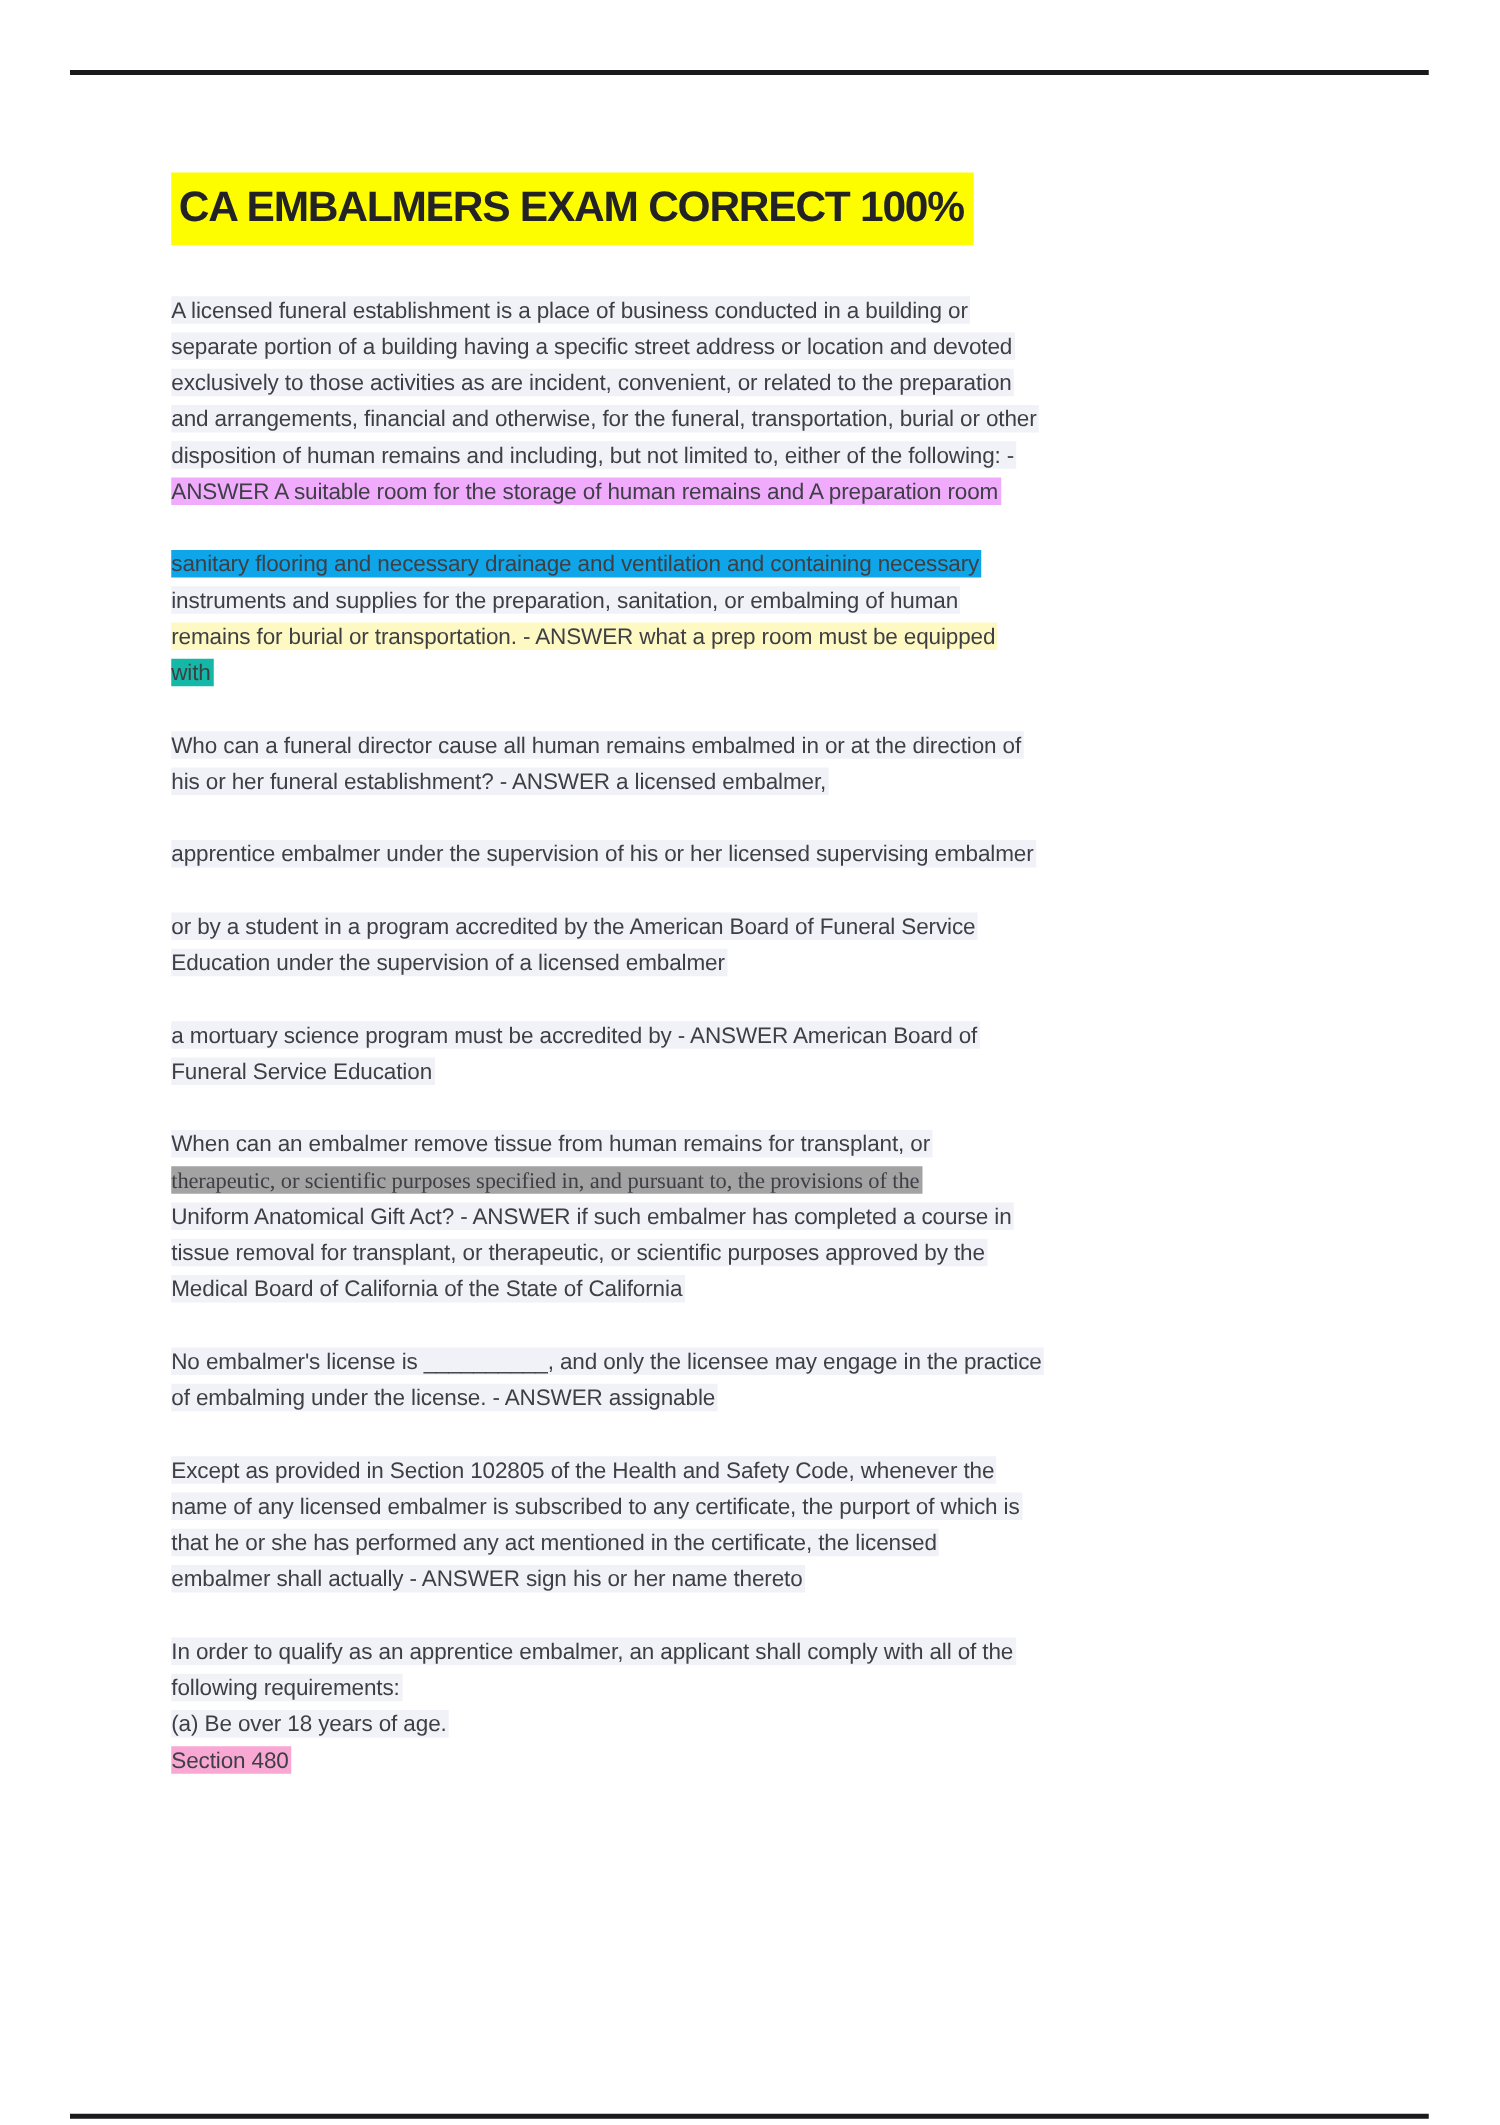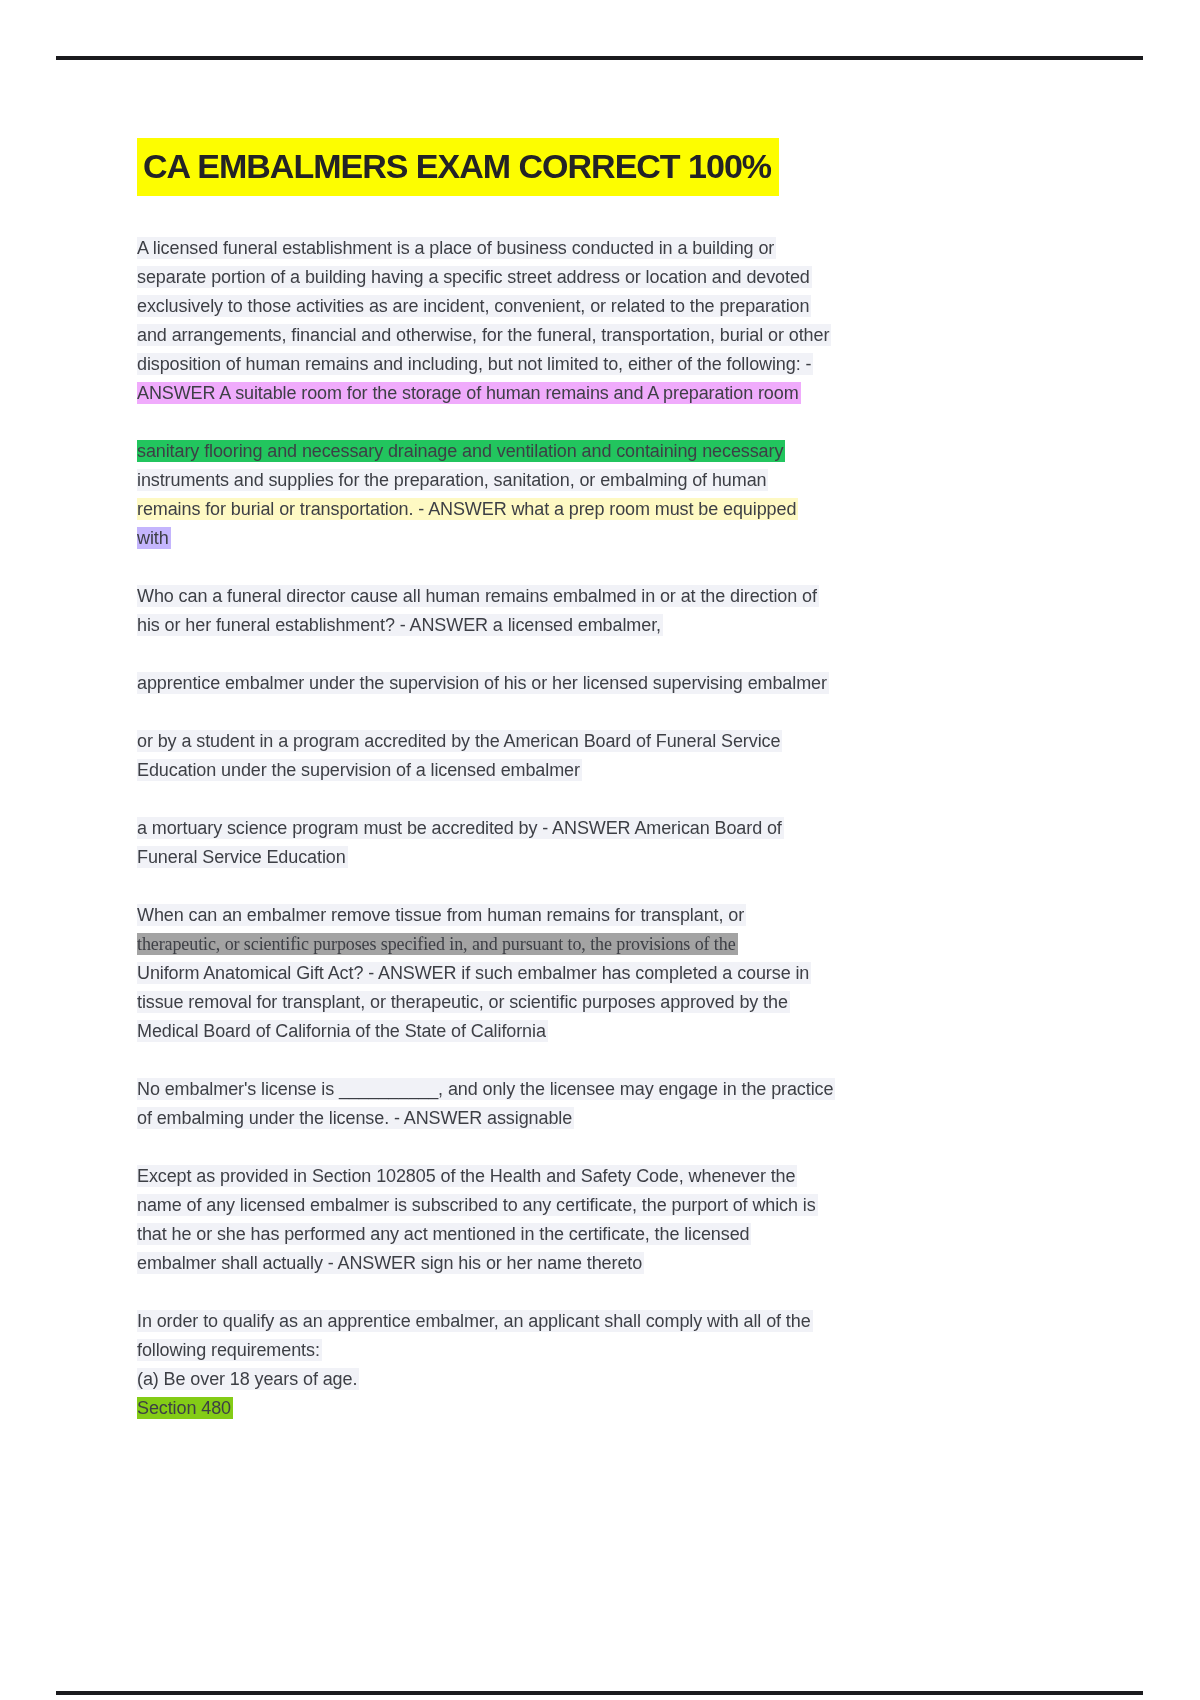--- a/index.html
+++ b/index.html
@@ -78,24 +78,24 @@
     <div id="paragraphs" style="color: rgb(61, 63, 69);">
         <div class="para">
           <div class="text-line"><span style="background: rgb(241, 242, 247);">A licensed funeral establishment is a place of business conducted in a building or</span></div>
           <div class="text-line"><span style="background: rgb(241, 242, 247);">separate portion of a building having a specific street address or location and devoted</span></div>
           <div class="text-line"><span style="background: rgb(241, 242, 247);">exclusively to those activities as are incident, convenient, or related to the preparation</span></div>
           <div class="text-line"><span style="background: rgb(241, 242, 247);">and arrangements, financial and otherwise, for the funeral, transportation, burial or other</span></div>
           <div class="text-line"><span style="background: rgb(241, 242, 247);">disposition of human remains and including, but not limited to, either of the following: -</span></div>
           <div class="text-line"><span style="background: #f0abfc;">ANSWER A suitable room for the storage of human remains and A preparation room</span></div>
         </div>
         <div class="para">
-          <div class="text-line"><span style="background: #22c55e;">sanitary flooring and necessary drainage and ventilation and containing necessary</span></div>
+          <div class="text-line"><span style="background: #0ea5e9;">sanitary flooring and necessary drainage and ventilation and containing necessary</span></div>
           <div class="text-line"><span style="background: rgb(241, 242, 247);">instruments and supplies for the preparation, sanitation, or embalming of human</span></div>
           <div class="text-line"><span style="background: #fef9c3;">remains for burial or transportation. - ANSWER what a prep room must be equipped</span></div>
-          <div class="text-line"><span style="background: #c4b5fd;">with</span></div>
+          <div class="text-line"><span style="background: #14b8a6;">with</span></div>
         </div>
         <div class="para">
           <div class="text-line"><span style="background: rgb(241, 242, 247);">Who can a funeral director cause all human remains embalmed in or at the direction of</span></div>
           <div class="text-line"><span style="background: rgb(241, 242, 247);">his or her funeral establishment? - ANSWER a licensed embalmer,</span></div>
         </div>
         <div class="para">
           <div class="text-line"><span style="background: rgb(241, 242, 247);">apprentice embalmer under the supervision of his or her licensed supervising embalmer</span></div>
         </div>
         <div class="para">
           <div class="text-line"><span style="background: rgb(241, 242, 247);">or by a student in a program accredited by the American Board of Funeral Service</span></div>
@@ -119,19 +119,19 @@
         <div class="para">
           <div class="text-line"><span style="background: rgb(241, 242, 247);">Except as provided in Section 102805 of the Health and Safety Code, whenever the</span></div>
           <div class="text-line"><span style="background: rgb(241, 242, 247);">name of any licensed embalmer is subscribed to any certificate, the purport of which is</span></div>
           <div class="text-line"><span style="background: rgb(241, 242, 247);">that he or she has performed any act mentioned in the certificate, the licensed</span></div>
           <div class="text-line"><span style="background: rgb(241, 242, 247);">embalmer shall actually - ANSWER sign his or her name thereto</span></div>
         </div>
         <div class="para">
           <div class="text-line"><span style="background: rgb(241, 242, 247);">In order to qualify as an apprentice embalmer, an applicant shall comply with all of the</span></div>
           <div class="text-line"><span style="background: rgb(241, 242, 247);">following requirements:</span></div>
           <div class="text-line"><span style="background: rgb(241, 242, 247);">(a) Be over 18 years of age.</span></div>
-          <div class="text-line"><span style="background: #84cc16;">Section 480</span></div>
+          <div class="text-line"><span style="background: #f9a8d4;">Section 480</span></div>
         </div>
       </div>
   </div>
 
   <div class="rule rule-bottom" style="background: rgb(26, 26, 29);"></div>
 </div>
 
 </body></html>

